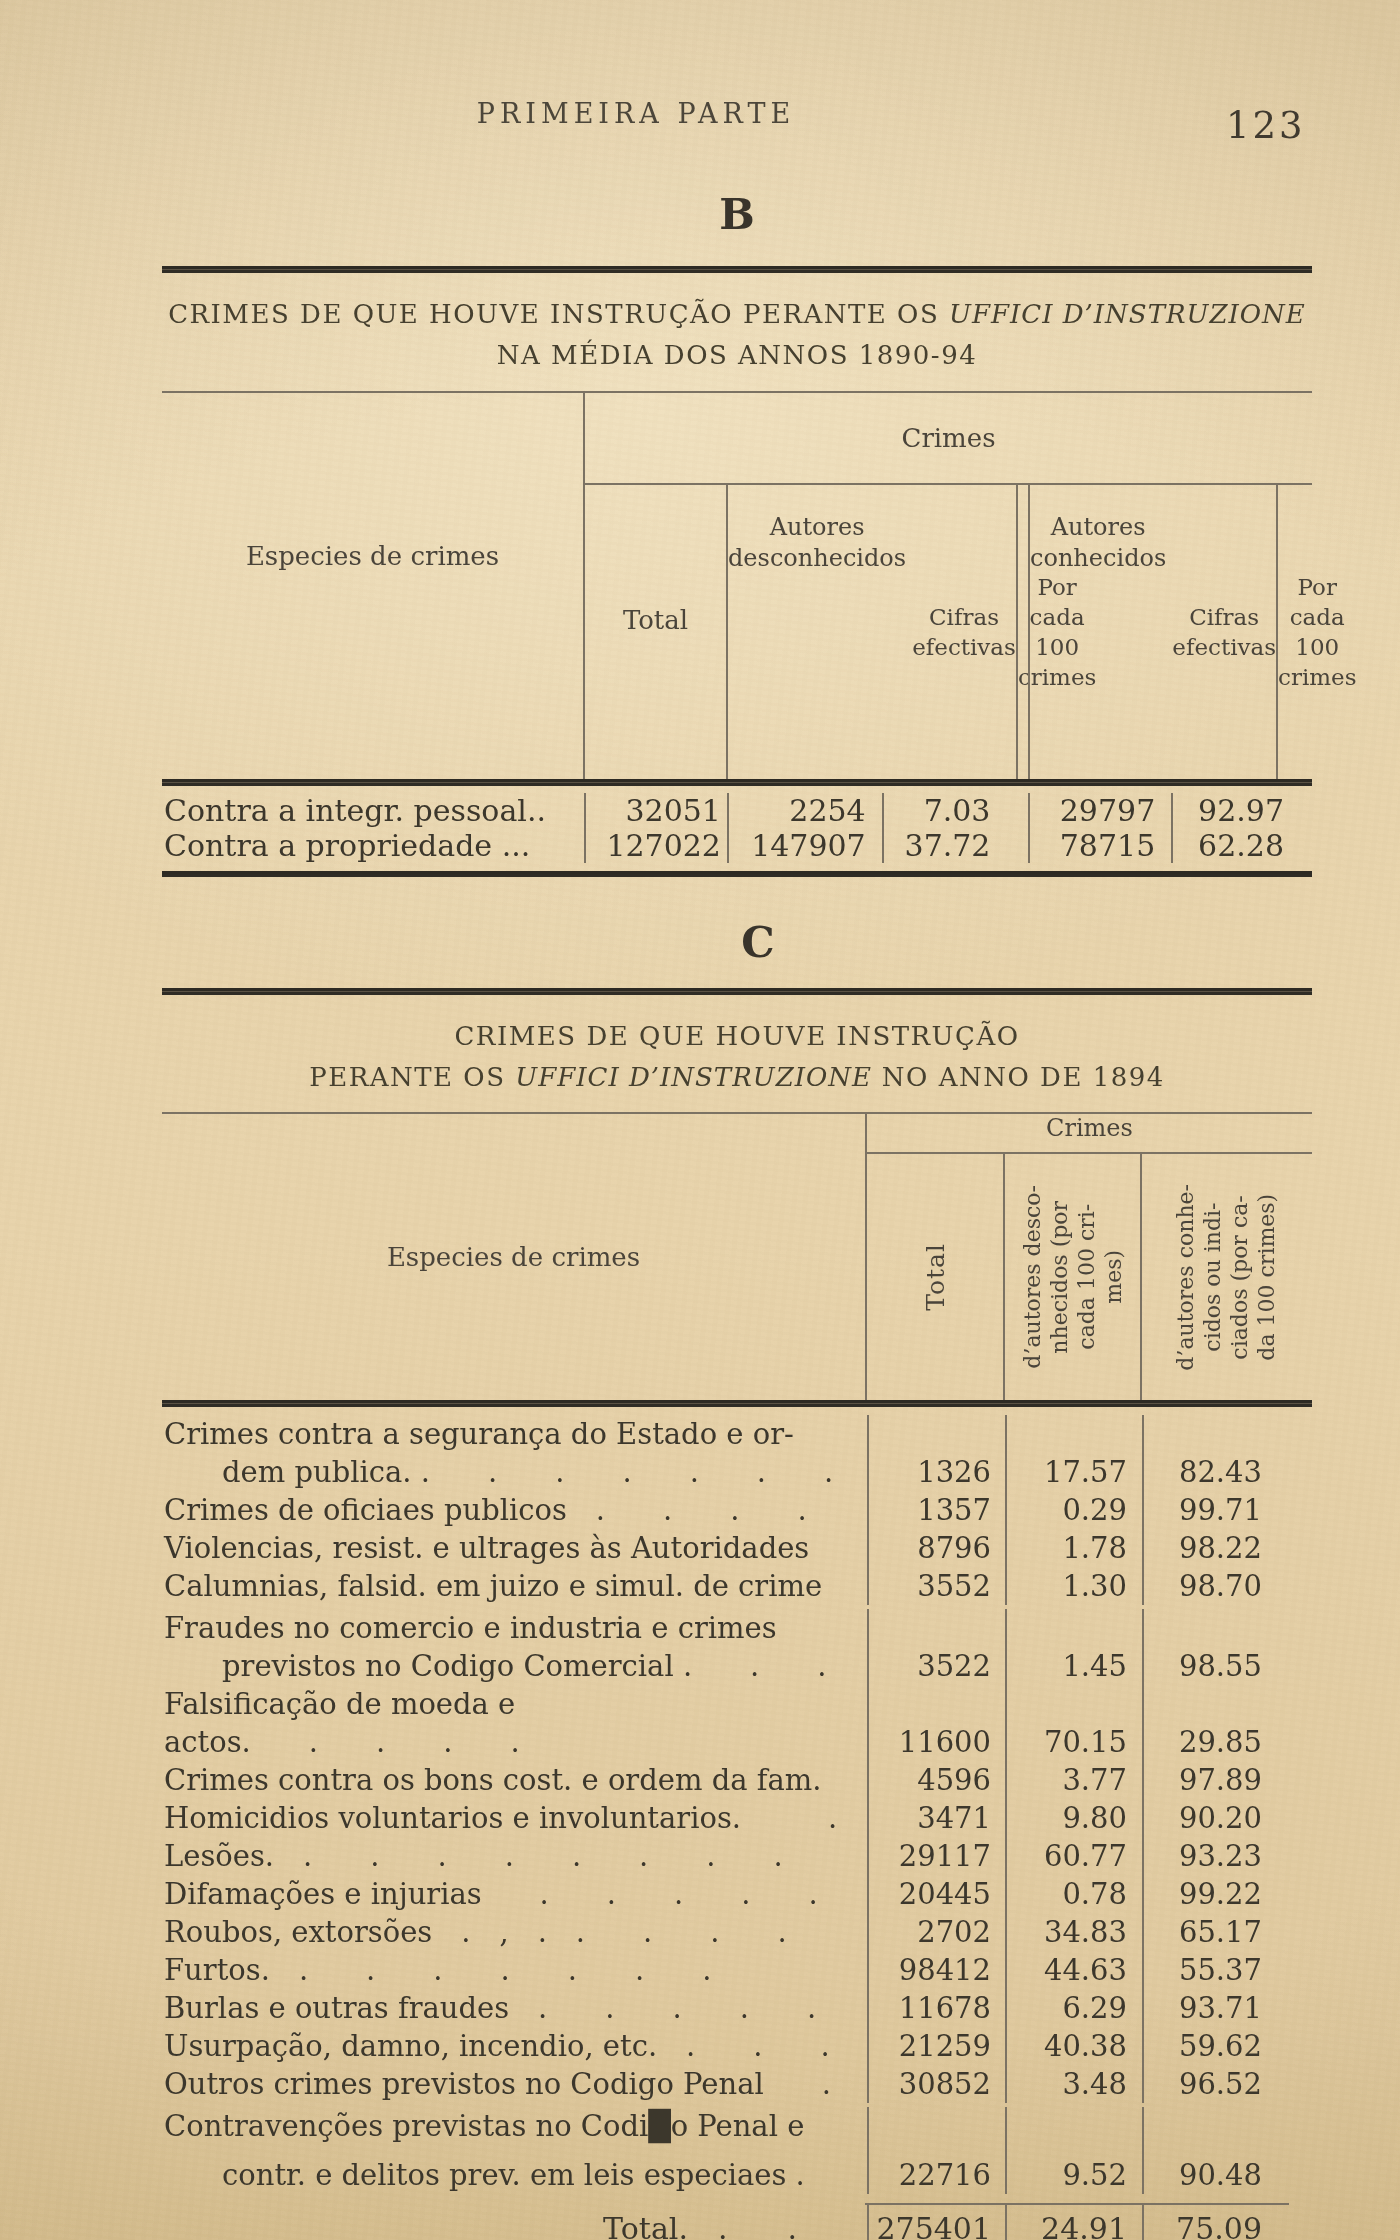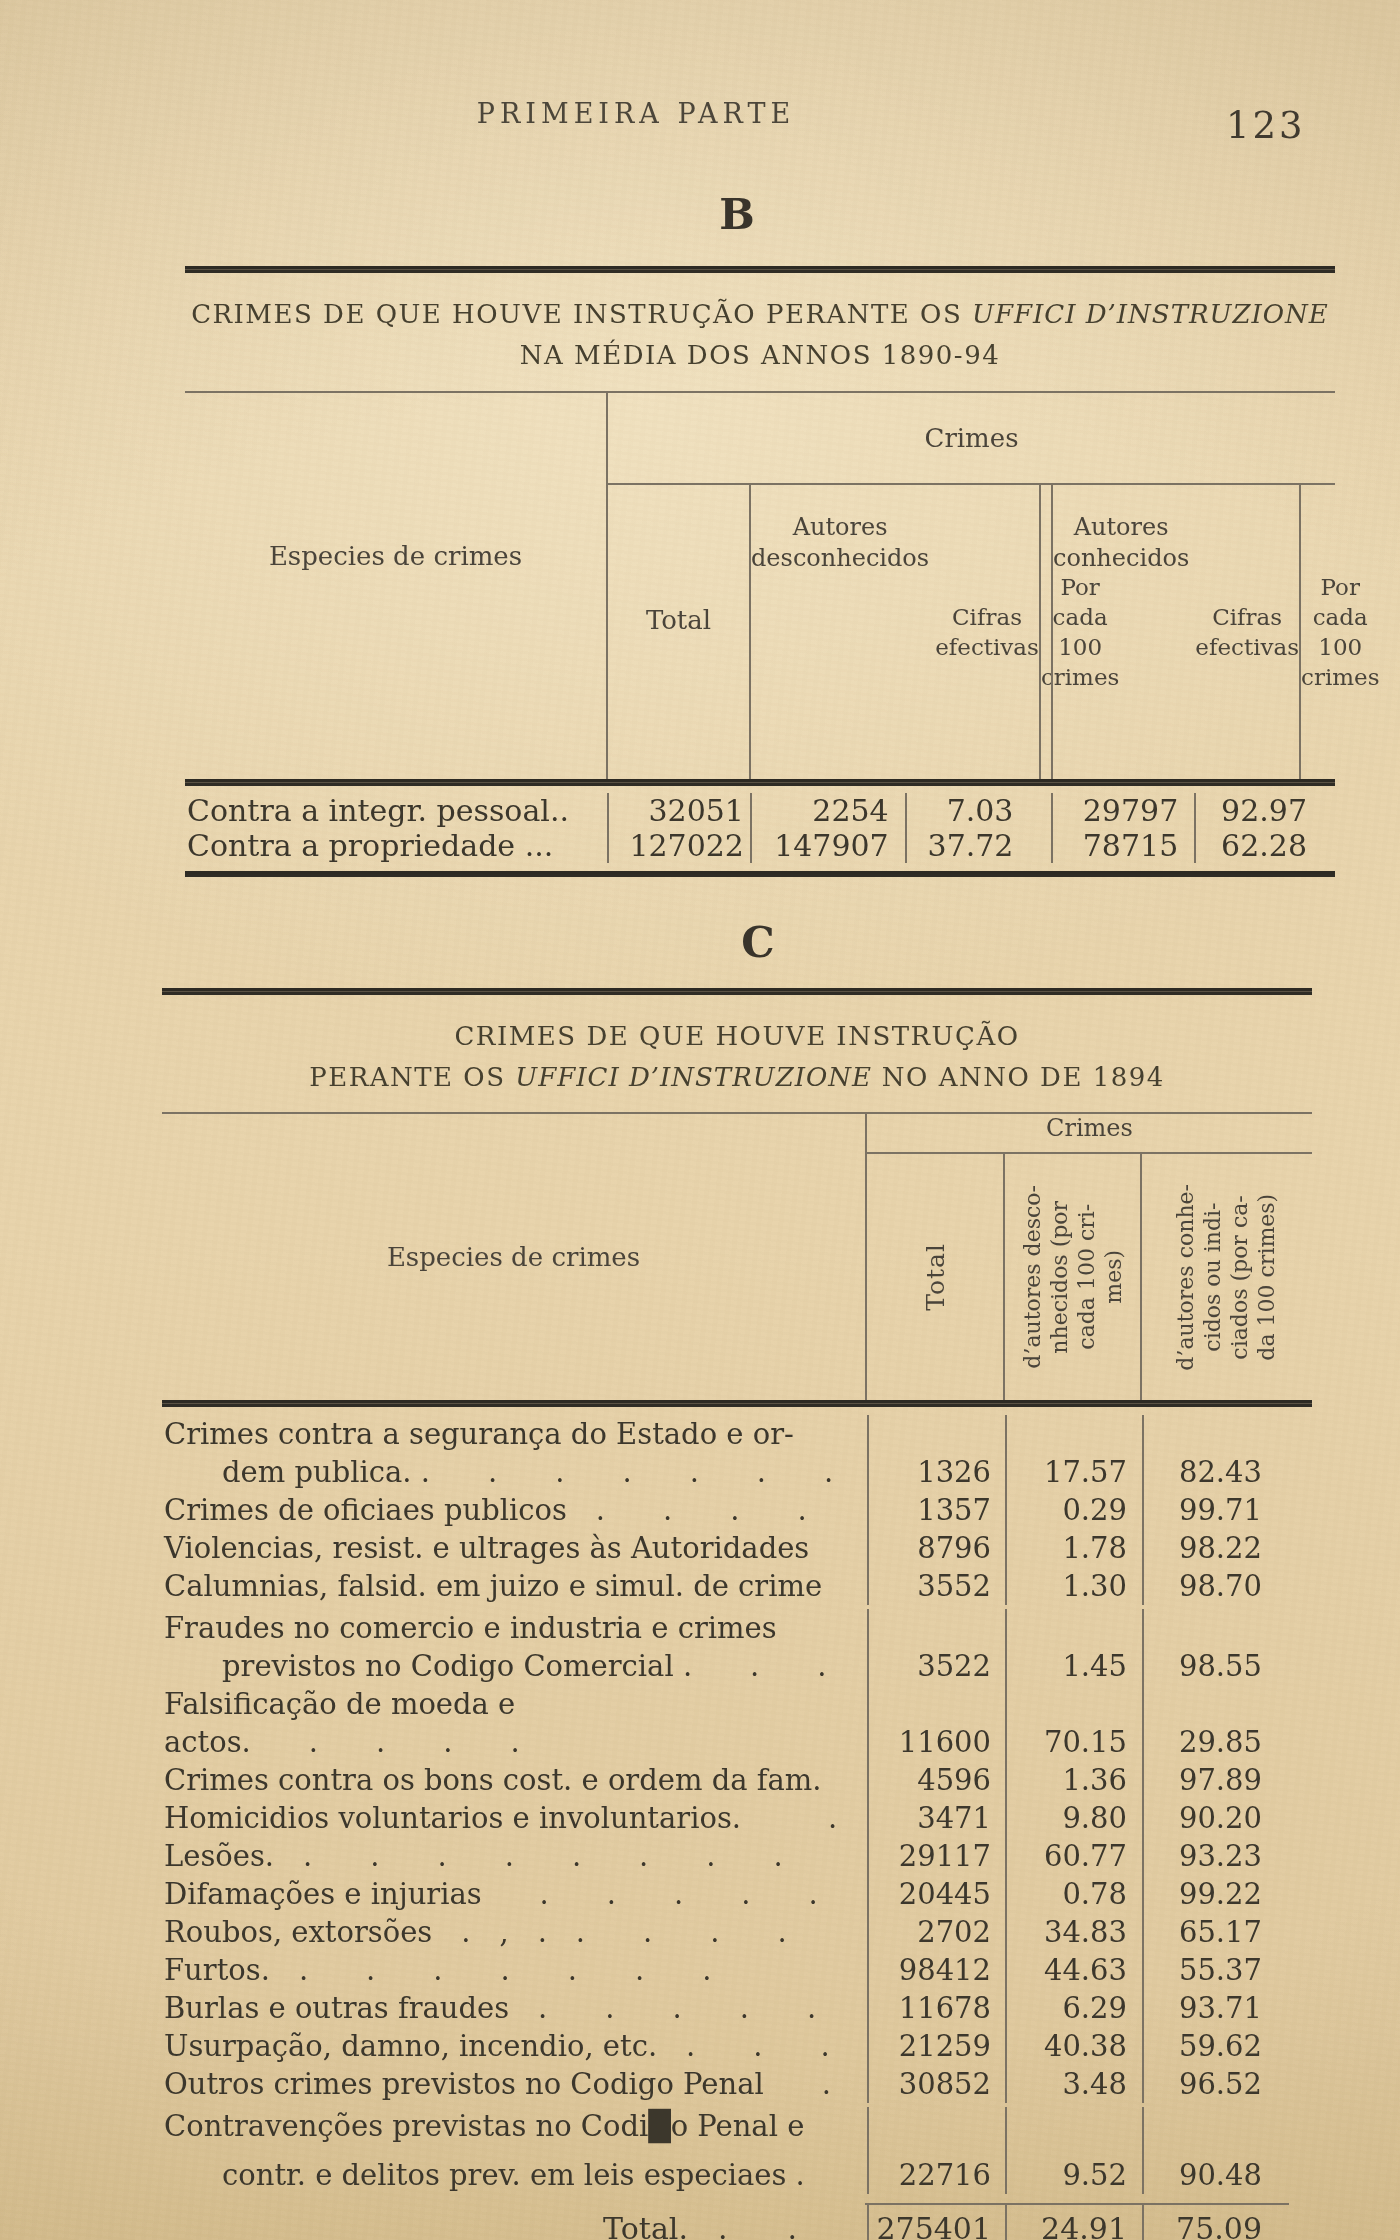--- a/index.html
+++ b/index.html
@@ -15,21 +15,21 @@
   .tex{position:absolute;inset:0;pointer-events:none;opacity:.5;
     background:
       repeating-linear-gradient(7deg, rgba(120,95,50,.025) 0 3px, rgba(255,255,255,.02) 3px 7px),
       repeating-linear-gradient(96deg, rgba(120,95,50,.02) 0 5px, rgba(255,240,210,.025) 5px 11px);}
   .center-abs{position:absolute;transform:translateX(-50%);}
   .running-head{top:98px;left:636px;font-size:27px;letter-spacing:5px;color:#4c463a;white-space:nowrap;}
   .page-number{position:absolute;top:104px;left:1226px;font-size:37px;letter-spacing:3px;color:#403a2f;}
   .section-letter{font-weight:bold;font-size:42px;color:#39342b;}
   .letter-b{top:190px;left:737px;}
   .letter-c{top:918px;left:758px;}
-  .tableB{position:absolute;left:162px;top:266px;width:1150px;margin-left:23px;}
+  .tableB{position:absolute;left:162px;top:266px;width:1150px;}
   .tableC{position:absolute;left:162px;top:988px;width:1150px;}
   .rule-thick{height:7px;background:linear-gradient(180deg,#2d2a23 0 42%,#5a5244 42% 55%,#2f2c25 55% 100%);}
   .rule-thin{height:2px;background:#7b7263;}
   .tbl-title{text-align:center;font-size:26px;letter-spacing:1.5px;color:#46402f;line-height:41px;padding-top:21px;white-space:nowrap;}
   .tbl-title i{letter-spacing:1px;}
   .tableB .rule-thin.under-title{margin-top:15px;}
   .tableC .rule-thin.under-title{margin-top:14px;}
   .pre{white-space:pre-line;}
   
   .b-header{display:flex;height:386px;font-size:24px;color:#4a443a;}
@@ -237,21 +237,21 @@
       <div class="c-row">
         <div class="c-lab">Falsificação de moeda e actos.  .  .  .  .</div>
         <div class="c-num t">11600</div>
         <div class="c-num u">70.15</div>
         <div class="c-num k">29.85</div>
       </div>
 
       <div class="c-row">
         <div class="c-lab">Crimes contra os bons cost. e ordem da fam.</div>
         <div class="c-num t">4596</div>
-        <div class="c-num u">1.36</div>
+        <div class="c-num u">3.77</div>
         <div class="c-num k">97.89</div>
       </div>
 
       <div class="c-row">
         <div class="c-lab">Homicidios voluntarios e involuntarios.   .</div>
         <div class="c-num t">3471</div>
         <div class="c-num u">9.80</div>
         <div class="c-num k">90.20</div>
       </div>
 

